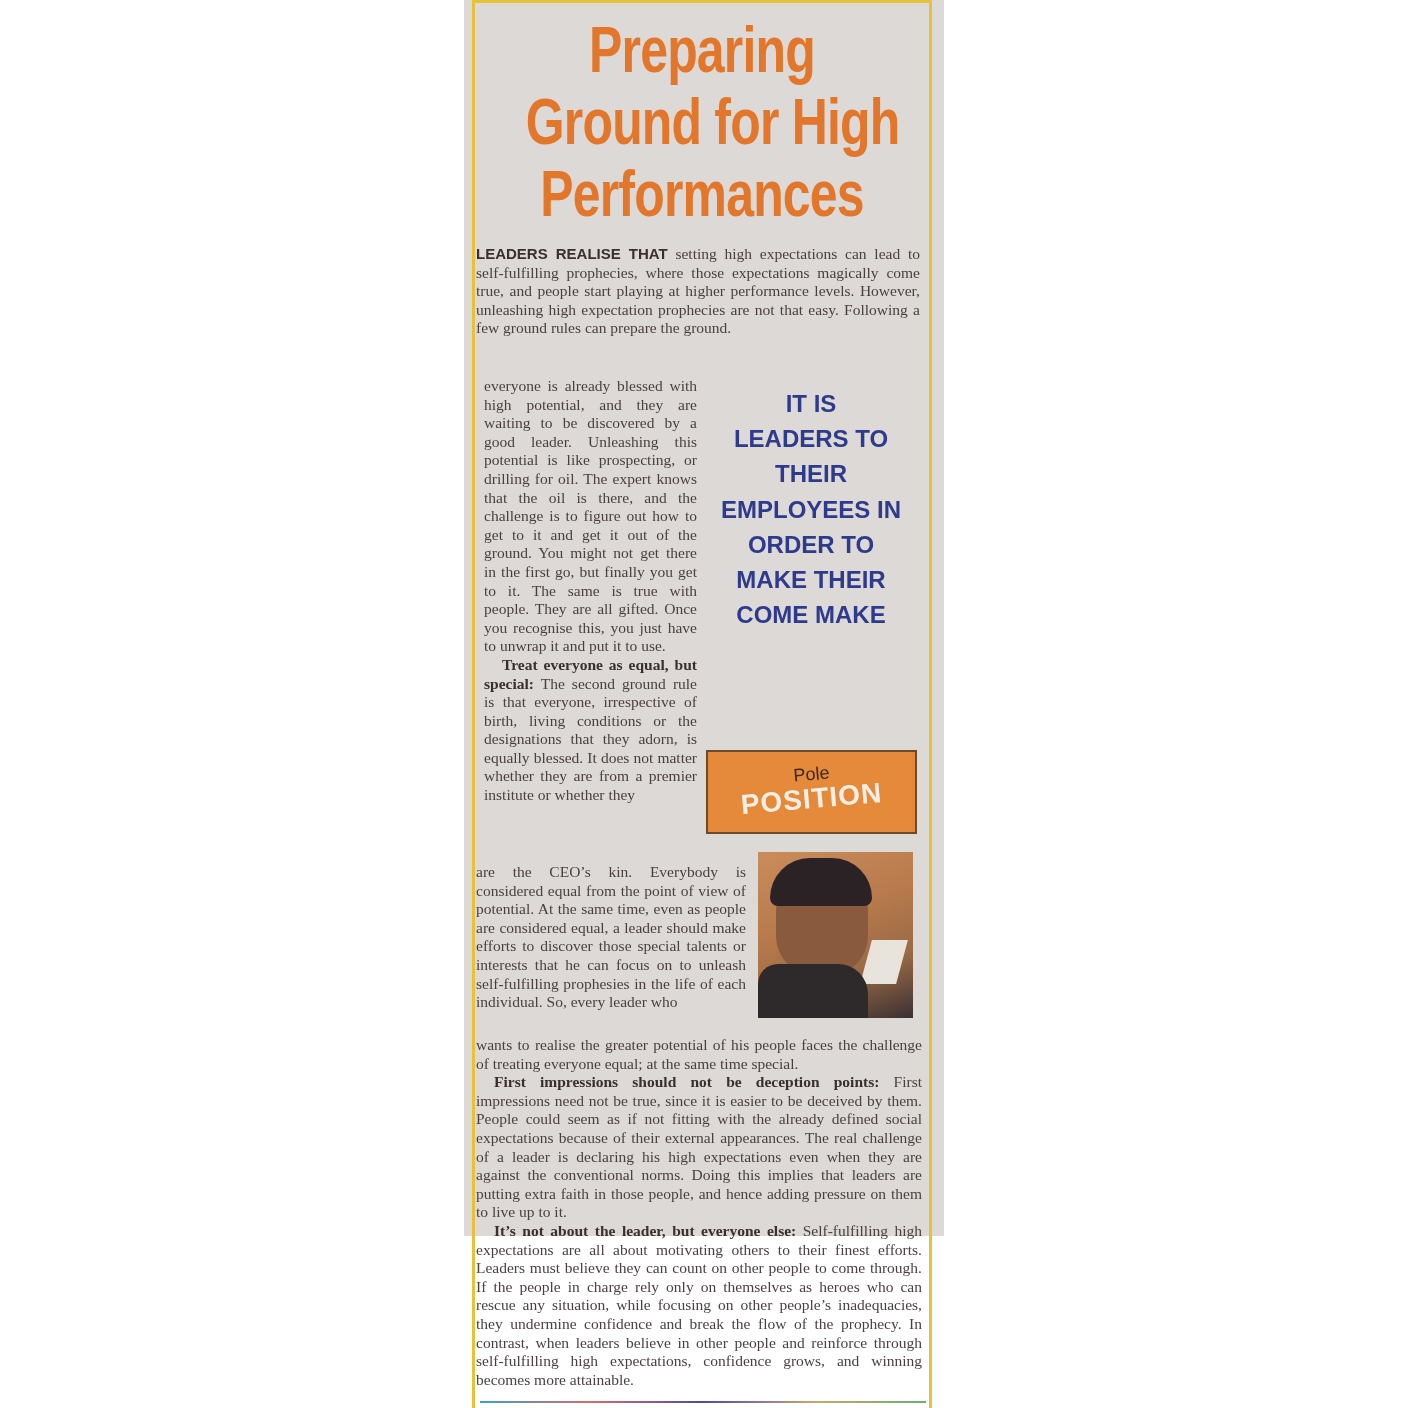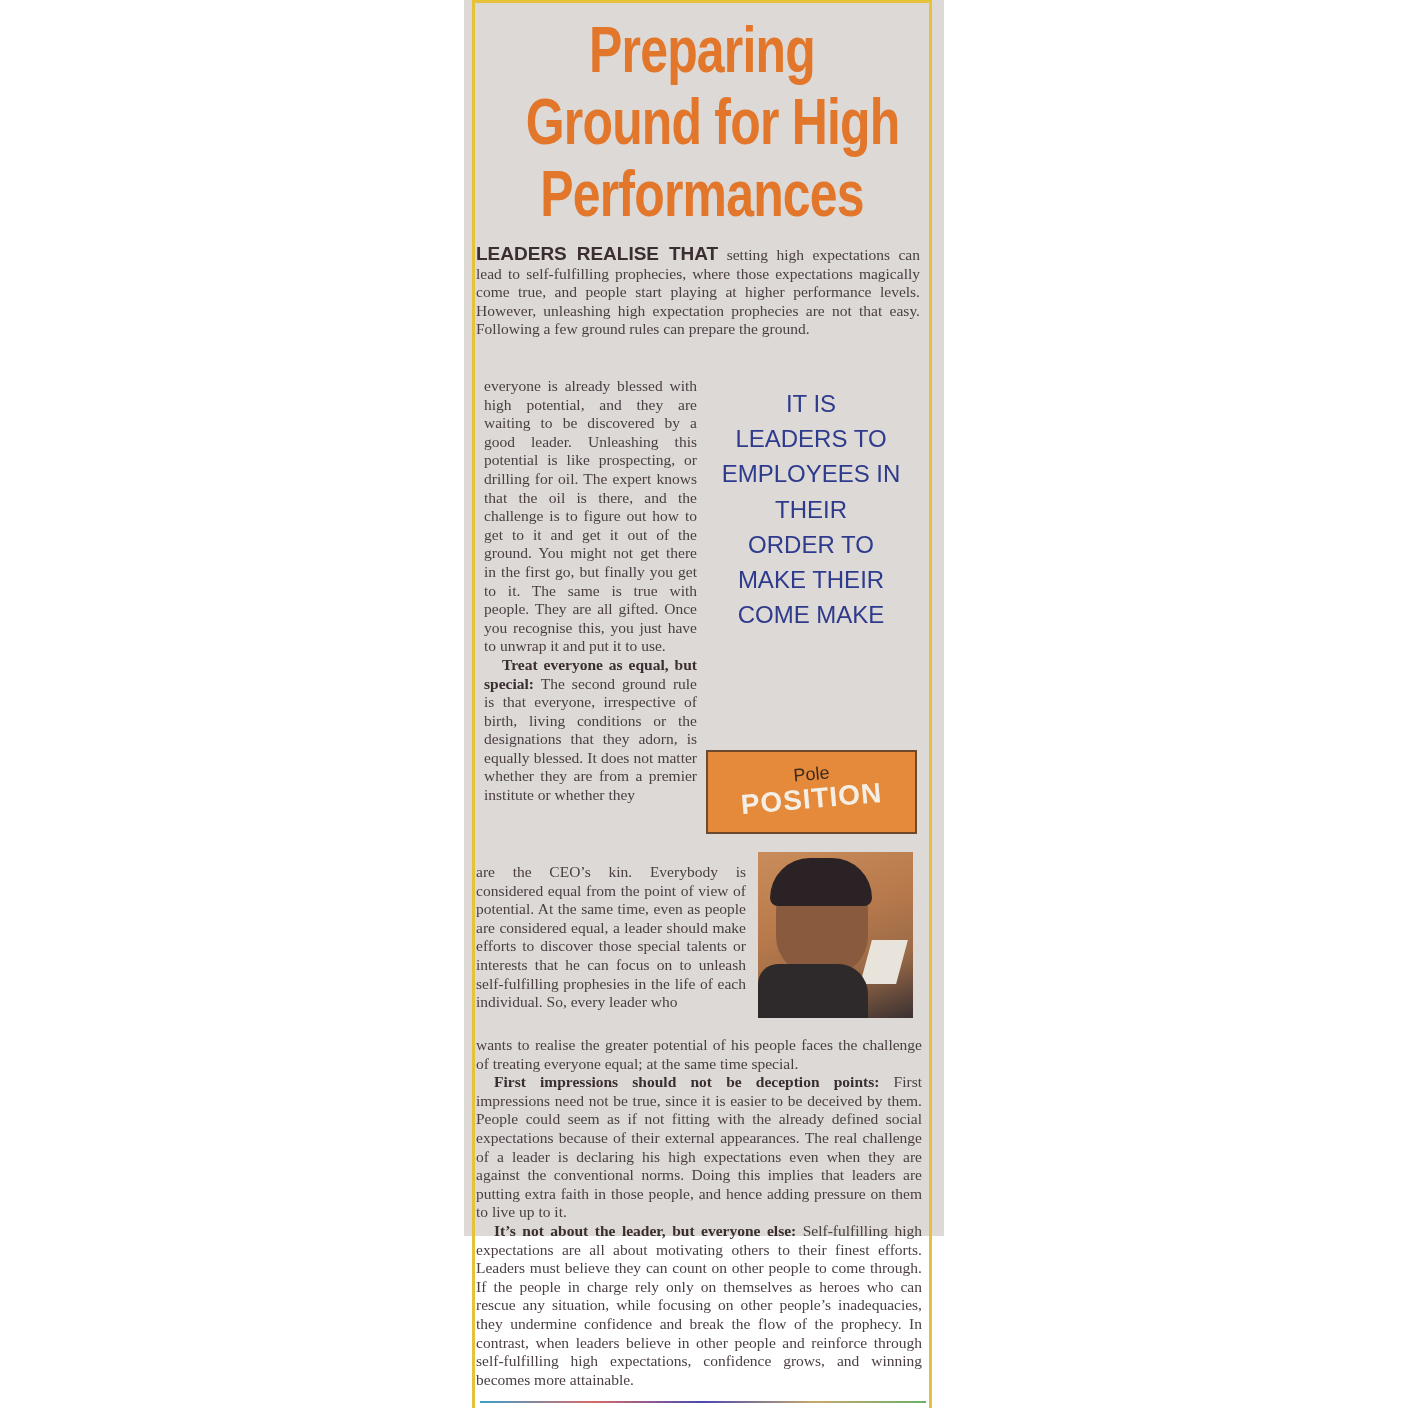--- a/index.html
+++ b/index.html
@@ -24,36 +24,36 @@
     transform:scaleX(0.78); transform-origin:center top;
   }
   .headline div { white-space:nowrap; }
   .body-text {
     font-family:"Liberation Serif", serif; font-size:15.5px; line-height:18.6px;
     color:#4a3e40; text-align:justify;
   }
   .intro {
     position:absolute; left:12px; top:245px; width:444px;
   }
-  .lead { font-family:"Liberation Sans", sans-serif; font-weight:bold; color:#3a2e30; font-size:19px; }
+  .lead { font-family:"Liberation Sans", sans-serif; font-weight:bold; color:#3a2e30; font-size:15px; }
   .sub { font-weight:bold; color:#3a2e30; }
   .indent { text-indent:18px; }
   .narrow {
     position:absolute; left:20px; top:377px; width:213px;
   }
   .mid {
     position:absolute; left:12px; top:863px; width:270px;
   }
   .full2 {
     position:absolute; left:12px; top:1036px; width:446px;
   }
   .pullquote {
     position:absolute; left:228px; top:386px; width:238px;
     text-align:center;
-    font-family:"Liberation Sans", sans-serif; font-weight:normal;
+    font-family:"Liberation Sans", sans-serif; font-weight:bold;
     font-size:24px; line-height:35.2px; color:#2e3a8c;
   }
   .pole {
     position:absolute; left:242px; top:750px; width:211px; height:84px;
     background:#e48a3a; border:2px solid #6b4a2e; box-sizing:border-box;
     text-align:center;
   }
   .pole .small { font-family:"Liberation Sans", sans-serif; font-size:18px; color:#3a2a20; display:block; margin-top:12px; transform:rotate(-5deg); }
   .pole .big { font-family:"Liberation Sans", sans-serif; font-weight:bold; font-size:28px; color:#f4efe6; display:block; margin-top:-2px; transform:rotate(-5deg); letter-spacing:1px; }
   .photo {
@@ -97,22 +97,22 @@
 
   <div class="full2 body-text">
     <div>wants to realise the greater potential of his people faces the challenge of treating everyone equal; at the same time special.</div>
     <div class="indent"><span class="sub">First impressions should not be deception points:</span><span> First impressions need not be true, since it is easier to be deceived by them. People could seem as if not fitting with the already defined social expectations because of their external appearances. The real challenge of a leader is declaring his high expectations even when they are against the conventional norms. Doing this implies that leaders are putting extra faith in those people, and hence adding pressure on them to live up to it.</span></div>
     <div class="indent"><span class="sub">It’s not about the leader, but everyone else:</span><span> Self-fulfilling high expectations are all about motivating others to their finest efforts. Leaders must believe they can count on other people to come through. If the people in charge rely only on themselves as heroes who can rescue any situation, while focusing on other people’s inadequacies, they undermine confidence and break the flow of the prophecy. In contrast, when leaders believe in other people and reinforce through self-fulfilling high expectations, confidence grows, and winning becomes more attainable.</span></div>
   </div>
 
   <div class="pullquote">
     <div>IT IS</div>
     <div>LEADERS TO</div>
+    <div>THEIR</div>
     <div>EMPLOYEES IN</div>
-    <div>THEIR</div>
     <div>ORDER TO</div>
     <div>MAKE THEIR</div>
     <div>COME MAKE</div>
   </div>
 
   <div class="pole">
     <span class="small">Pole</span>
     <span class="big">POSITION</span>
   </div>
 

